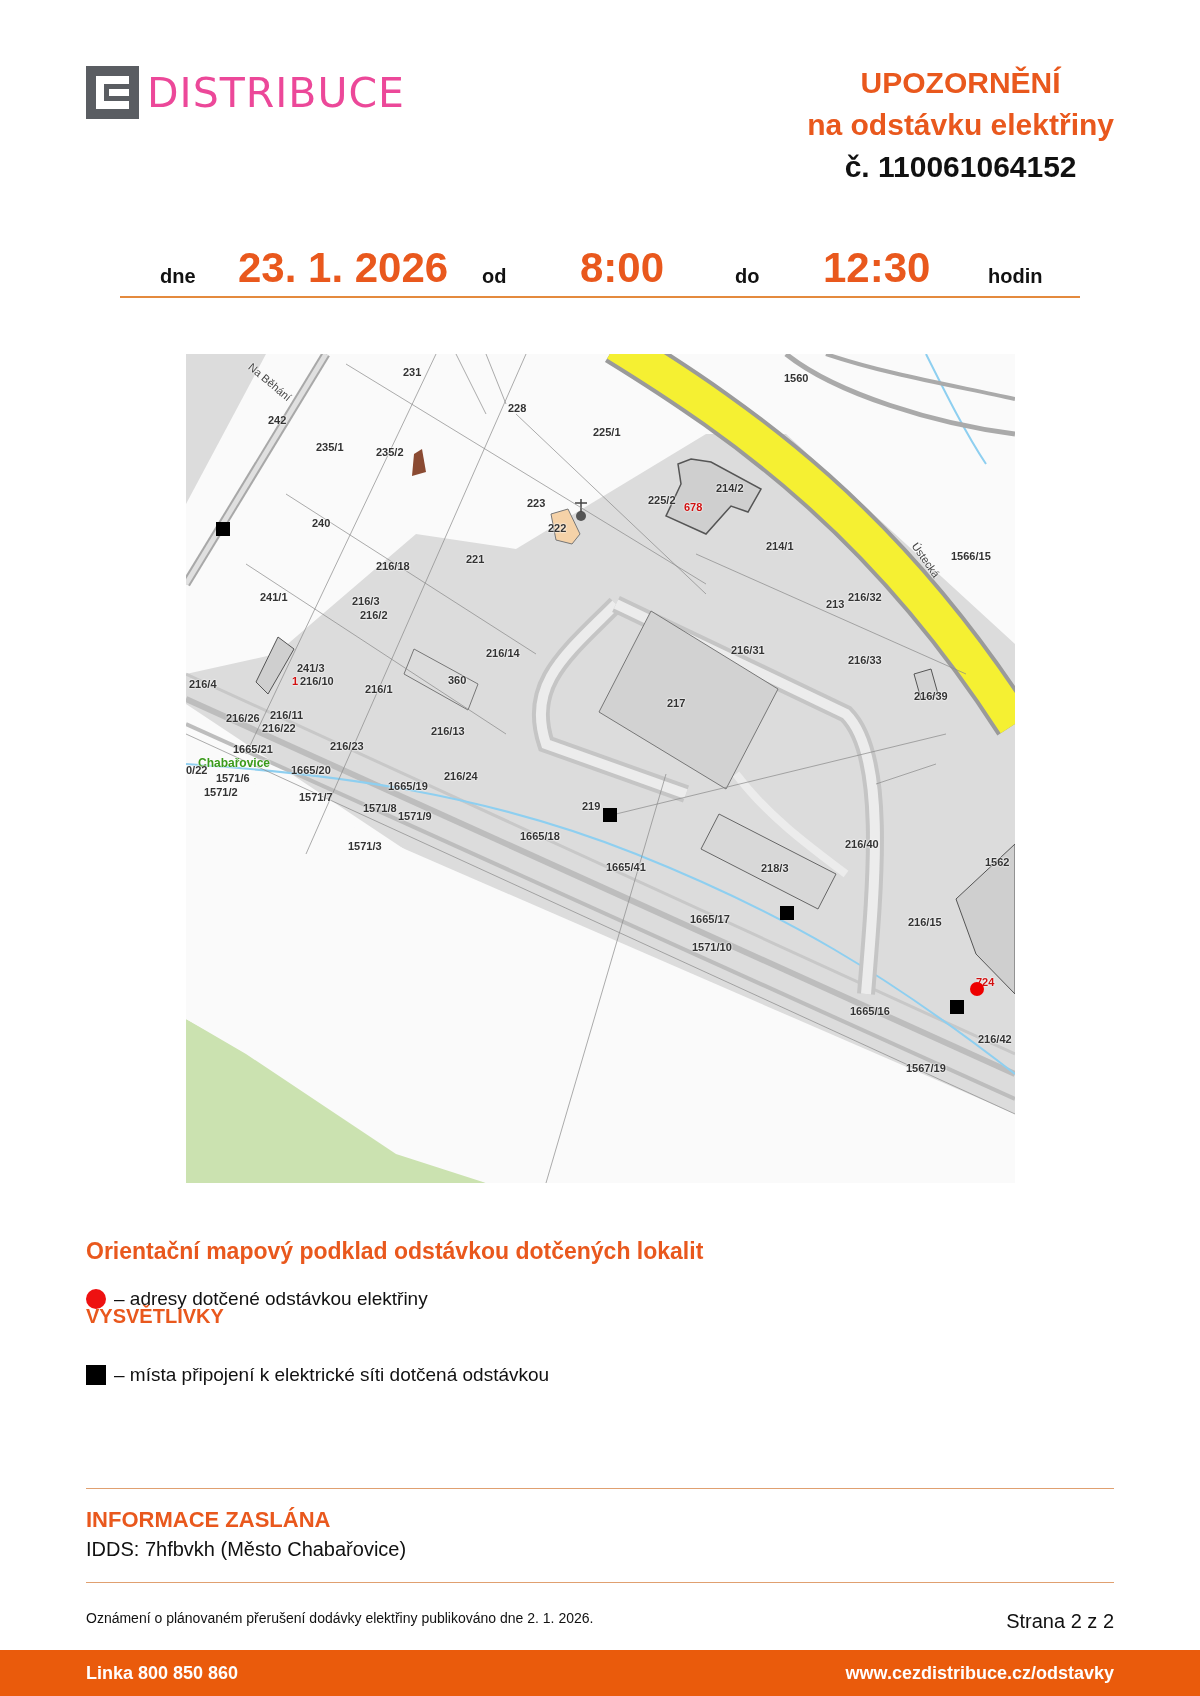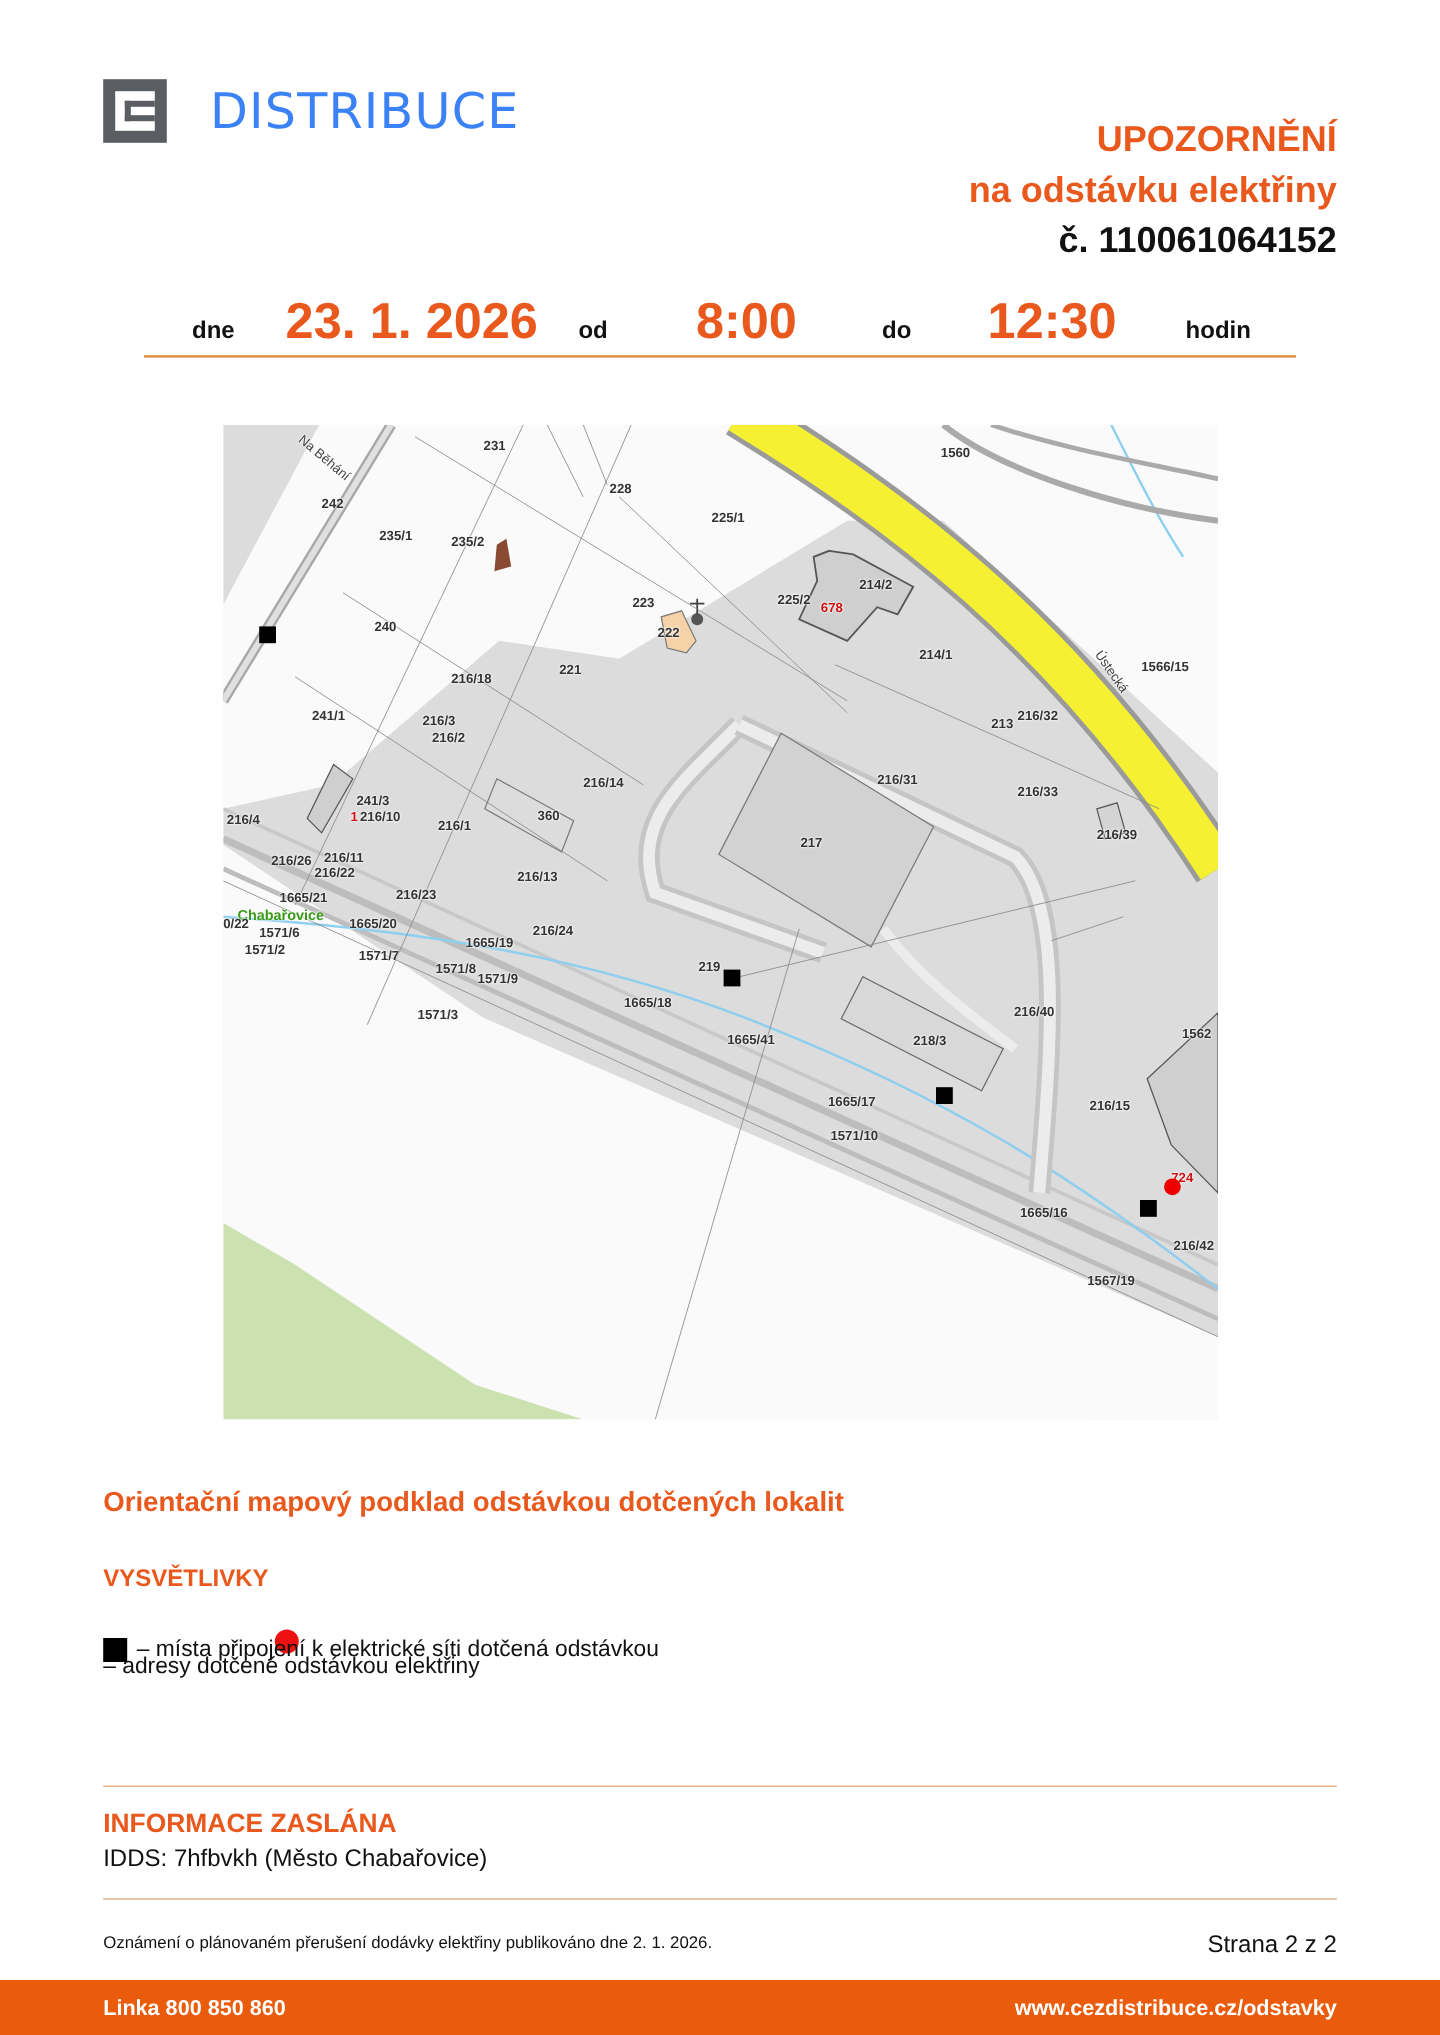--- a/index.html
+++ b/index.html
@@ -5,23 +5,23 @@
   * { box-sizing: border-box; margin: 0; padding: 0; }
   html, body { width: 1200px; height: 1696px; background: #ffffff; overflow: hidden; }
   body { position: relative; font-family: "Liberation Sans", "DejaVu Sans", sans-serif; color: #111; }
 
   .logo { position: absolute; left: 86px; top: 66px; display: flex; align-items: center; }
   .logo-mark { width: 53px; height: 53px; background: #5a5d62; position: relative; }
   .logo-mark .inner { position: absolute; left: 10px; top: 10px; width: 33px; height: 33px; background: #fff; }
   .logo-mark .cut1 { position: absolute; left: 18px; top: 18px; width: 25px; height: 5px; background: #5a5d62; }
   .logo-mark .cut2 { position: absolute; left: 18px; top: 30px; width: 25px; height: 5px; background: #5a5d62; }
   .logo-mark .cut3 { position: absolute; left: 18px; top: 18px; width: 5px; height: 17px; background: #5a5d62; }
-  .logo-text { margin-left: 36px; font-family: "DejaVu Sans", sans-serif; font-size: 41px; letter-spacing: 1px; color: #3b82f6; font-weight: normal; }
-
-  .title-block { position: absolute; right: 86px; top: 62px; text-align: right; margin-top: 34px; }
+  .logo-text { margin-left: 8px; font-family: "DejaVu Sans", sans-serif; font-size: 41px; letter-spacing: 1px; color: #ec4899; font-weight: normal; }
+
+  .title-block { position: absolute; right: 86px; top: 62px; text-align: center; }
   .title-1 { font-size: 30px; font-weight: bold; color: #e9581d; line-height: 42px; }
   .title-2 { font-size: 30px; font-weight: bold; color: #e9581d; line-height: 42px; }
   .title-3 { font-size: 30px; font-weight: bold; color: #111; line-height: 42px; }
 
   .date-row { position: absolute; left: 120px; top: 240px; width: 960px; height: 58px; border-bottom: 2px solid #e48a3e; }
   .date-row span { position: absolute; bottom: 8px; }
   .lbl { font-size: 20px; font-weight: bold; color: #111; }
   .val { font-size: 42px; font-weight: bold; color: #e9581d; bottom: 4px !important; }
 
   .map { position: absolute; left: 186px; top: 354px; width: 829px; height: 829px; overflow: hidden; background: #fafafa; }
@@ -213,21 +213,21 @@
   <div class="sq" style="left:30px;top:168px;"></div>
   <div class="sq" style="left:417px;top:454px;"></div>
   <div class="sq" style="left:594px;top:552px;"></div>
   <div class="sq" style="left:764px;top:646px;"></div>
 
   <div class="dot" style="left:784px;top:628px;"></div>
 </div>
 
 <div class="section-title">Orientační mapový podklad odstávkou dotčených lokalit</div>
 <div class="legend-title">VYSVĚTLIVKY</div>
-<div class="legend-item" style="top:1358px;flex-direction:column;">
+<div class="legend-item" style="top:1288px;">
   <span class="dot-i"></span>
   <span>– adresy dotčené odstávkou elektřiny</span>
 </div>
 <div class="legend-item" style="top:1364px;">
   <span class="sq-i"></span>
   <span>– místa připojení k elektrické síti dotčená odstávkou</span>
 </div>
 
 <div class="hr" style="top:1488px;"></div>
 <div class="info-title">INFORMACE ZASLÁNA</div>

